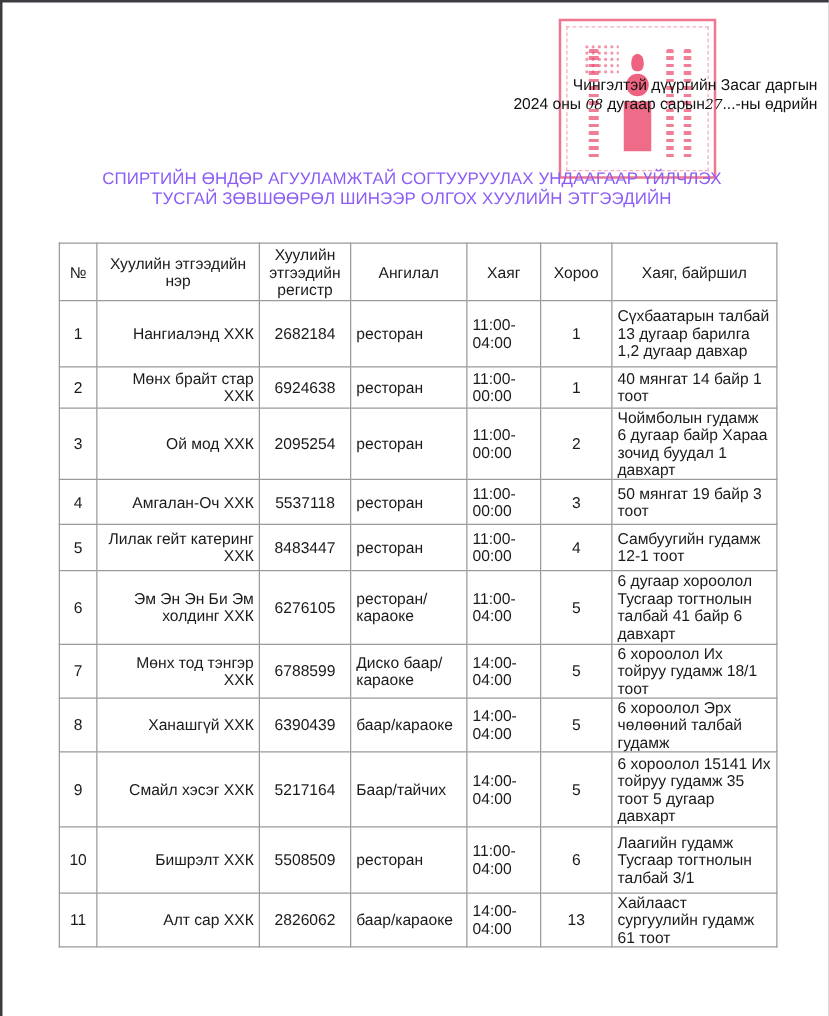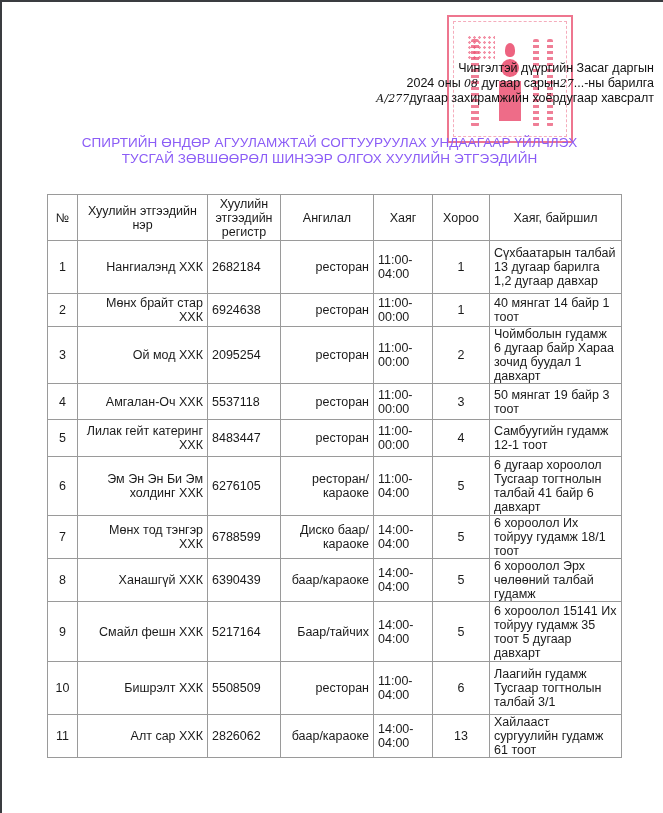--- a/index.html
+++ b/index.html
@@ -131,22 +131,22 @@
       padding: 0 4px;
       vertical-align: middle;
     }
     table.list th {
       font-weight: normal;
       text-align: center;
       height: 45px;
     }
     td.c-no { text-align: center; }
     td.c-name { text-align: right; }
-    td.c-reg { }
-    td.c-cat { text-align: right; }
+    td.c-reg { text-align: center; }
+    td.c-cat { text-align: left; }
     td.c-type { }
     td.c-khoroo { text-align: center; }
     td.c-addr { text-align: left; }
   </style>
 </head>
 <body>
 
 <div class="page">
 
   <div class="stamp">
@@ -157,22 +157,21 @@
       <div class="flame"></div>
       <div class="sun"></div>
       <div class="body"></div>
     </div>
     <div class="stamp-script s2"></div>
     <div class="stamp-script s3"></div>
   </div>
 
   <div class="doc-header">
     <div>Чингэлтэй дүүргийн Засаг даргын</div>
-    <div><span>2024 оны </span><span class="hw">08</span><span> дугаар сарын</span><span class="hw">27</span><span>...-ны барилга</span></div>
-    <div><span class="hw">А/277</span><span>дугаар захирамжийн хоёрдугаар хавсралт</span></div>
+    <div><span>2024 оны </span><span class="hw">08</span><span> дугаар сарын</span><span class="hw">27</span><span>...-ны өдрийн</span></div>
   </div>
 
   <div class="doc-title">
     <div>СПИРТИЙН ӨНДӨР АГУУЛАМЖТАЙ СОГТУУРУУЛАХ УНДААГААР ҮЙЛЧЛЭХ</div>
     <div>ТУСГАЙ ЗӨВШӨӨРӨЛ ШИНЭЭР ОЛГОХ ХУУЛИЙН ЭТГЭЭДИЙН</div>
   </div>
 
   <table class="list">
     <colgroup>
       <col style="width:30px">
@@ -262,21 +261,21 @@
         <td class="c-no">8</td>
         <td class="c-name">Ханашгүй ХХК</td>
         <td class="c-reg">6390439</td>
         <td class="c-cat">баар/караоке</td>
         <td class="c-type">14:00-04:00</td>
         <td class="c-khoroo">5</td>
         <td class="c-addr">6 хороолол Эрх чөлөөний талбай гудамж</td>
       </tr>
       <tr style="height:60px">
         <td class="c-no">9</td>
-        <td class="c-name">Смайл фешн ХХК</td>
+        <td class="c-name">Смайл хэсэг ХХК</td>
         <td class="c-reg">5217164</td>
         <td class="c-cat">Баар/тайчих</td>
         <td class="c-type">14:00-04:00</td>
         <td class="c-khoroo">5</td>
         <td class="c-addr">6 хороолол 15141 Их тойруу гудамж 35 тоот 5 дугаар давхарт</td>
       </tr>
       <tr style="height:53px">
         <td class="c-no">10</td>
         <td class="c-name">Бишрэлт ХХК</td>
         <td class="c-reg">5508509</td>

